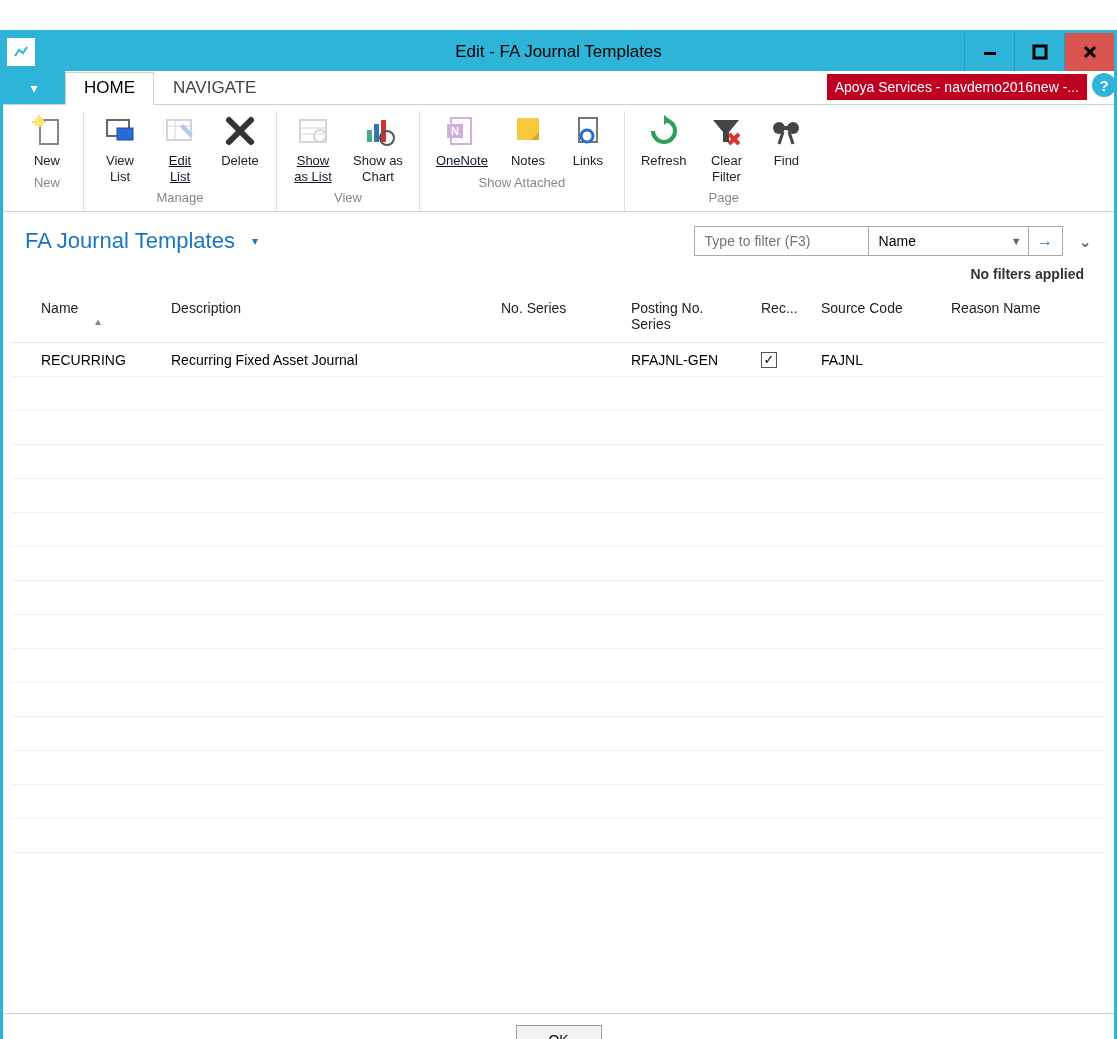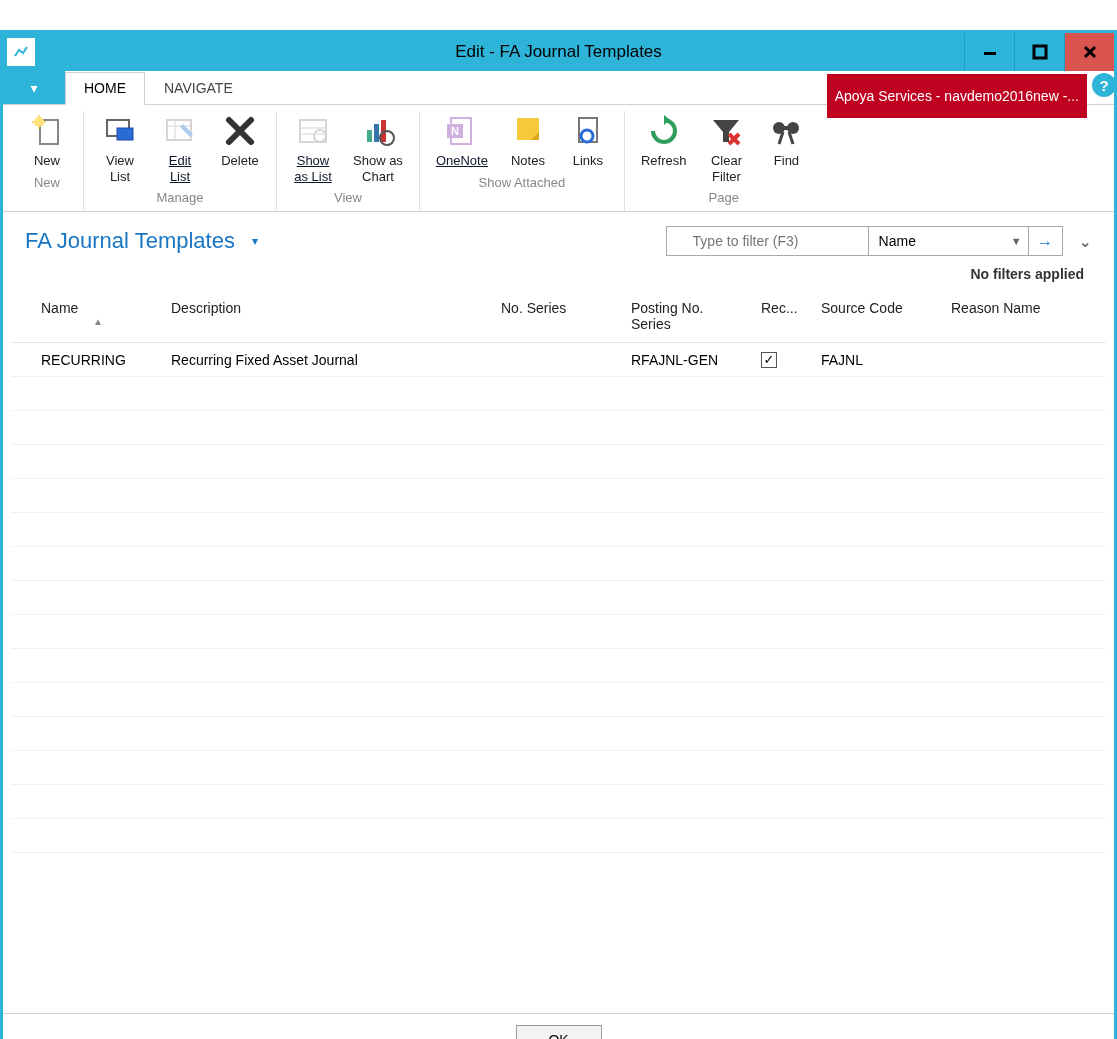--- a/index.html
+++ b/index.html
@@ -70,37 +70,37 @@
     background: #2db4d8;
     color: #fff;
     display: flex; align-items: center; justify-content: center;
     font-size: 14px;
     cursor: pointer;
   }
   .ribbon-tab {
     padding: 0 18px;
     height: 100%;
     display: flex; align-items: center;
-    font-size: 14px;
+    font-size: 17px;
     color: #444;
     cursor: pointer;
     border: 1px solid transparent;
     border-bottom: none;
   }
   .ribbon-tab.active {
     border-color: #d0d0d0;
     border-bottom: 1px solid #fff;
     color: #000;
     margin-bottom: -1px;
   }
   .brand-banner {
     position: absolute;
     right: 3px;
     top: 3px;
-    height: 44px;
+    height: 26px;
     padding: 0 8px;
     background: #c00020;
     color: #fff;
     font-size: 14px;
     display: flex;
     align-items: center;
     max-width: 300px;
     white-space: nowrap;
     overflow: hidden;
   }
@@ -183,23 +183,23 @@
   .page-title .caret { color:#1976c4; font-size:12px;}
   .filter-bar {
     margin-left: auto;
     display: flex;
     align-items: center;
     gap: 0;
   }
   .filter-input {
     height: 30px;
     border: 1px solid #aaa;
-    padding: 0 26px;
-    font-size: 14px;
-    width: 203px;
+    padding: 0 10px;
+    font-size: 14px;
+    width: 175px;
     color: #777;
     background:#fff;
   }
   .filter-field {
     height: 30px;
     border: 1px solid #aaa;
     border-left:none;
     padding: 0 20px 0 10px;
     font-size: 14px;
     width: 160px;

